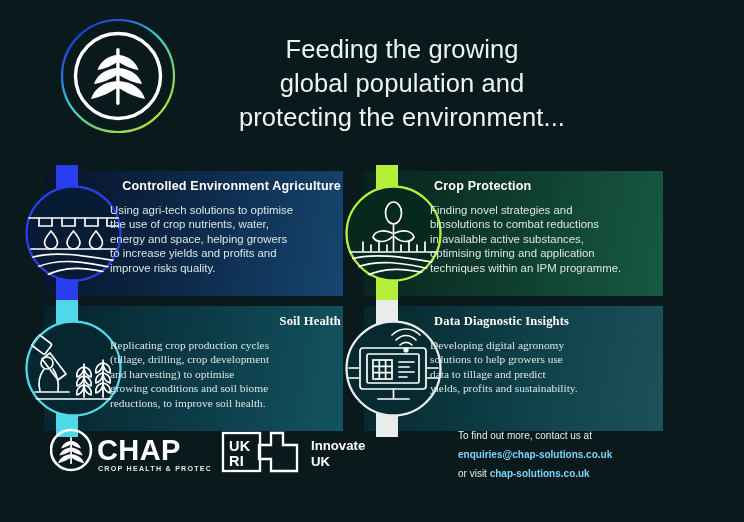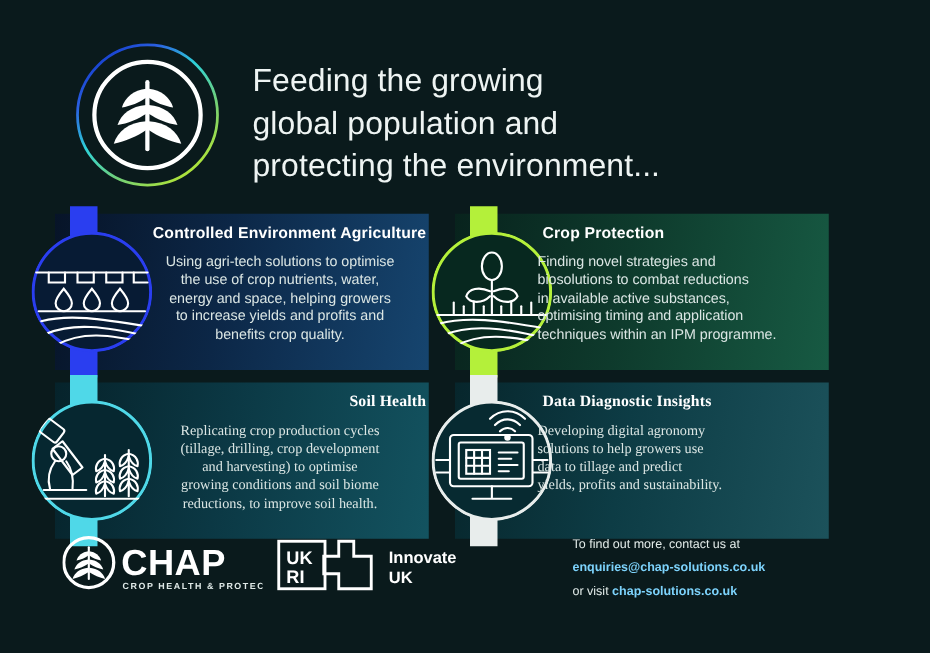--- a/index.html
+++ b/index.html
@@ -7,21 +7,21 @@
   body {
     width:744px; height:522px;
     font-family:"Liberation Sans", sans-serif;
     background:#0a1a1c;
     color:#ffffff;
     overflow:hidden;
     position:relative;
   }
 
   
-  #header { position:absolute; left:0; top:16px; width:744px; height:150px; }
+  #header { position:absolute; left:0; top:0; width:744px; height:150px;text-align:center; }
 
   #brand-mark { position:absolute; left:52px; top:17px; width:132px; height:118px; }
   #brand-mark svg { display:block; }
 
   #headline {
     position:absolute; left:202px; top:32px; width:400px;
     font-size:25.5px; line-height:34px; font-weight:400;
     color:#eef4f3; letter-spacing:.1px;
   }
   #headline div { white-space:nowrap; }
@@ -49,21 +49,21 @@
   .card-title {
     position:absolute; left:66px; top:8px;
     font-size:12.6px; font-weight:bold; color:#ffffff;
     letter-spacing:.15px; white-space:nowrap;
   }
   .card-body {
     position:absolute; left:66px; top:32px; width:228px;
     font-size:11.4px; line-height:14.4px; color:#dbe6e4;
   }
   .card-body div { white-space:nowrap; }
-  .card.c1 .card-body { text-align:center; }
+  .card.c1 .card-body { text-align:left; }
   .card.c2 .card-body { text-align:left; }
   .card.c1 .card-title { left:auto; right:2px; }
   .card.c2 .card-title { left:70px; }
 
   
   #footer { position:absolute; left:0; top:420px; width:744px; height:102px; }
 
   #chap-logo { position:absolute; left:50px; top:8px; width:160px; height:48px; }
   #ukri-logo { position:absolute; left:218px; top:8px; width:170px; height:48px; }
 
@@ -133,21 +133,21 @@
           <path d="M71 46 C 66 52, 64.5 55, 64.5 57.5 a6.5 6.5 0 0 0 13 0 C 77.5 55, 76 52, 71 46 Z"></path>
         </g>
       </svg>
     </div>
     <div class="card-title">Controlled Environment Agriculture</div>
     <div class="card-body">
       <div>Using agri-tech solutions to optimise</div>
       <div>the use of crop nutrients, water,</div>
       <div>energy and space, helping growers</div>
       <div>to increase yields and profits and</div>
-      <div>benefits crop quality.</div>
+      <div>improve risks quality.</div>
     </div>
   </div>
 
   <div class="card r1 c2">
     <div class="card-bg" style="background:linear-gradient(100deg,#08231d 0%,#0e3a2c 45%,#175a43 100%);"></div>
     <div class="accent" style="background:#b4f03a;"></div>
     <div class="badge">
       <svg width="97" height="97" viewBox="0 0 97 97">
         <circle cx="48.5" cy="48.5" r="47" fill="#07281f" stroke="#b4f03a" stroke-width="2.4"></circle>
         <g fill="none" stroke="#ffffff" stroke-width="1.7" stroke-linecap="round">

